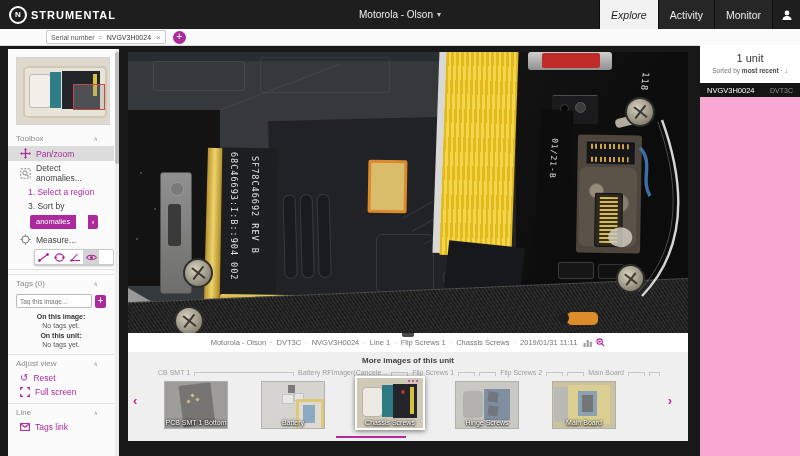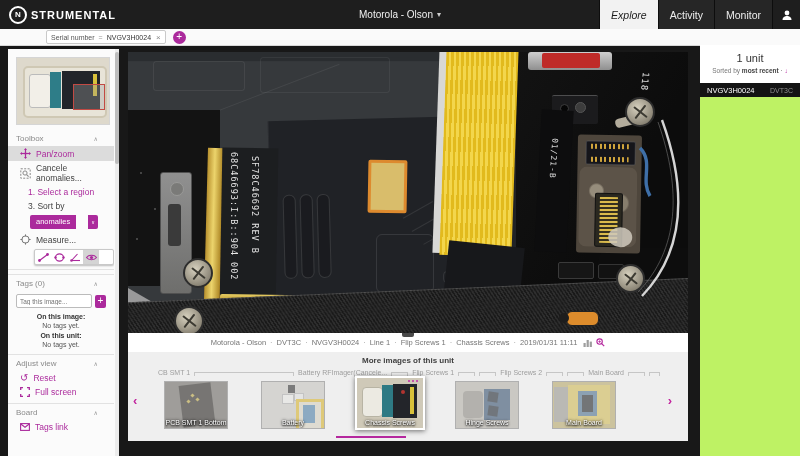--- a/index.html
+++ b/index.html
@@ -180,21 +180,21 @@
   .t4 .f1,.t4 .f2{position:absolute;width:10px;height:10px;background:#1d2530;transform:rotate(8deg);}
   .t4 .f1{left:32px;top:10px;}
   .t4 .f2{left:32px;top:24px;}
   .t5{background:#b8a96a;}
   .t5 .gr{position:absolute;left:1px;top:5px;width:14px;height:35px;background:#9a9890;}
   .t5 .bd{position:absolute;left:15px;top:3px;width:42px;height:39px;background:#d2bc55;}
   .t5 .bl{position:absolute;left:25px;top:9px;width:19px;height:25px;background:#4a6e8e;}
   .t5 .dk{position:absolute;left:29px;top:13px;width:11px;height:17px;background:#1f2326;}
 
   
-  .rightpanel{position:absolute;left:700px;top:45px;width:100px;height:411px;background:#bef264;}
+  .rightpanel{position:absolute;left:700px;top:45px;width:100px;height:411px;background:#f9a8d4;}
   .rp-head{background:#fff;height:38px;text-align:center;}
   .rp-count{font-size:11px;color:#333;padding-top:7px;}
   .rp-sort{font-size:6.5px;color:#777;padding-top:3px;}
   .rp-sort b{color:#444;}
   .rp-sort .sarrow{color:#b5289e;font-weight:bold;}
   .unit-row{background:#141414;height:14px;display:flex;align-items:center;justify-content:space-between;
     padding:0 7px;cursor:pointer;}
   .unit-serial{color:#fff;font-size:7.5px;}
   .unit-build{color:#8f8f8f;font-size:7px;}
 </style>
@@ -263,21 +263,21 @@
       </svg>
       <span class="purple">Pan/zoom</span>
     </div>
 
     <div class="sb-row">
       <svg class="icon-svg" width="11" height="11" viewBox="0 0 11 11">
         <rect x="0.8" y="0.8" width="9.4" height="9.4" fill="none" stroke="#8a8a8a" stroke-width="1" stroke-dasharray="2 1.4"></rect>
         <circle cx="5" cy="5" r="2.1" fill="none" stroke="#8a8a8a" stroke-width="1"></circle>
         <line x1="6.6" y1="6.6" x2="8.6" y2="8.6" stroke="#8a8a8a" stroke-width="1.1"></line>
       </svg>
-      <span>Cancele anomalies...</span>
+      <span>Detect anomalies...</span>
     </div>
 
     <div class="sb-row sb-indent">
       <span class="purple">1. Select a region</span>
     </div>
     <div class="sb-row sb-indent">
       <span>3. Sort by</span>
     </div>
     <div class="anom-wrap">
       <span class="anom-btn">anomalies</span>
@@ -361,21 +361,21 @@
             <path d="M7 0.7 H9.3 V3"></path>
             <path d="M9.3 7 V9.3 H7"></path>
             <path d="M3 9.3 H0.7 V7"></path>
         </g>
       </svg>
       <span class="purple">Full screen</span>
     </div>
 
     <div class="divider"></div>
     <div class="sb-sec-head">
-      <span>Board</span>
+      <span>Line</span>
       <span class="sb-chev">∧</span>
     </div>
     <div class="sb-row">
       <svg class="icon-svg" width="10" height="8" viewBox="0 0 10 8">
         <rect x="0.6" y="0.6" width="8.8" height="6.8" fill="none" stroke="#ab2a9c" stroke-width="1.1"></rect>
         <path d="M0.8 1 L5 4.2 L9.2 1" fill="none" stroke="#ab2a9c" stroke-width="1.1"></path>
       </svg>
       <span class="purple">Tags link</span>
     </div>
   </div>

